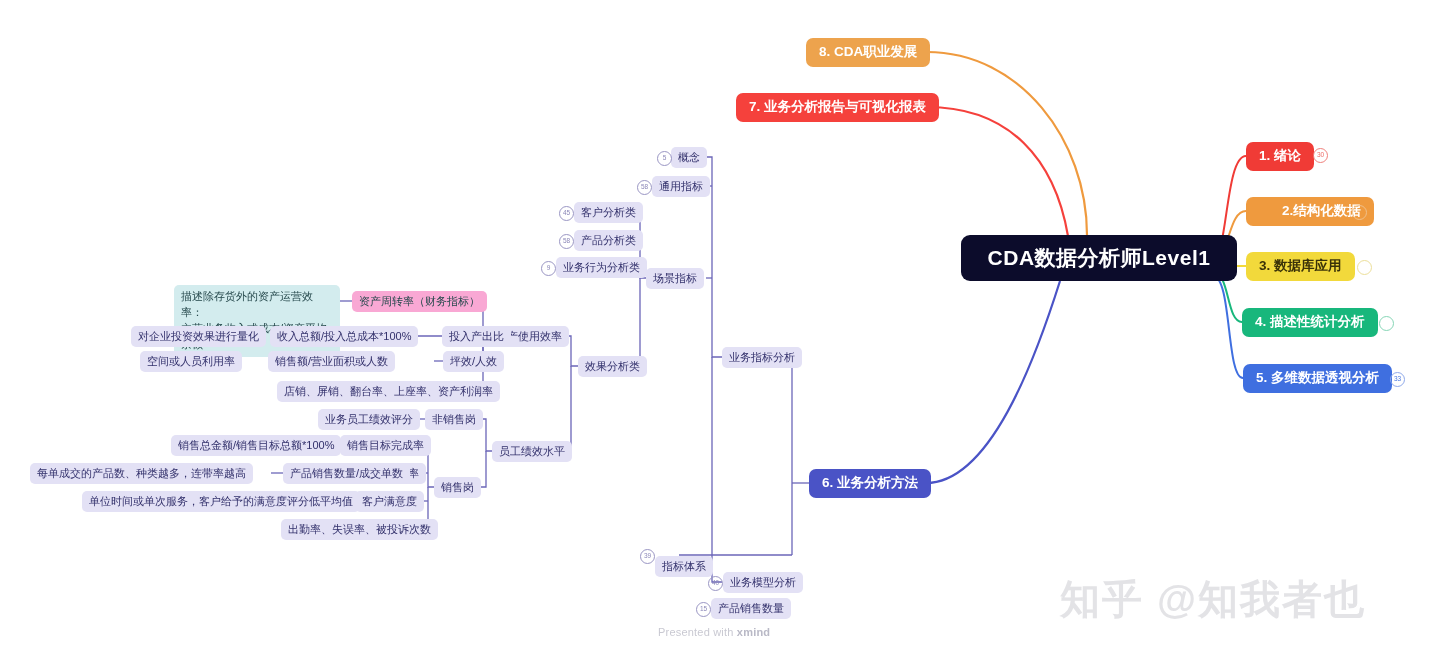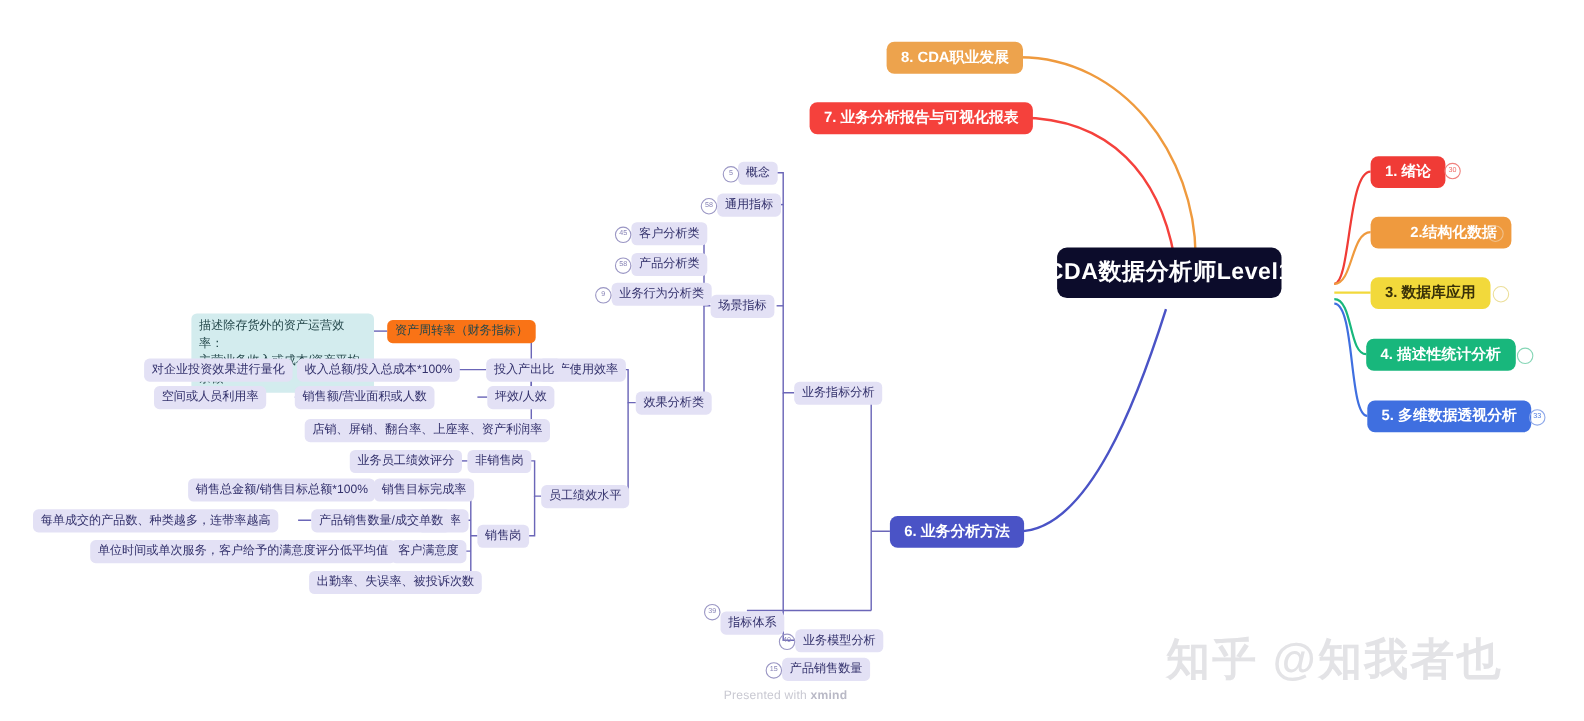--- a/index.html
+++ b/index.html
@@ -63,21 +63,21 @@
     height:21px;
   }
   .sub.two{
     height:auto;
     padding:4px 7px;
     line-height:1.45;
     text-align:left;
     justify-content:flex-start;
     white-space:pre-line;
   }
-  .sub.teal{background:#f97316;color:#24474b;}
+  .sub.teal{background:#f9a8d4;color:#24474b;}
   .sub.tealnote{background:#d3ecee;color:#24474b;}
 
   
   .badge{
     position:absolute;
     width:13px;height:13px;
     border-radius:50%;
     border:1px solid #9a96c4;
     color:#8b87b8;
     font-size:6.5px;
@@ -174,21 +174,21 @@
       <path d="M428 501 L422 501"></path>
       <path d="M428 487 L428 529 L422 529"></path>
 
       <path d="M340 445 L327 445"></path>
       <path d="M379 473 L369 473"></path>
       <path d="M283 473 L271 473"></path>
       <path d="M355 501 L345 501"></path>
     </g>
   </svg>
 
-  <div class="node central" style="left:961px;top:225px;width:204px;">CDA数据分析师Level1</div>
+  <div class="node central" style="left:961px;top:235px;width:276px;">CDA数据分析师Level1</div>
 
   <div class="node main red" style="left:1246px;top:142px;">1. 绪论</div>
   <div class="badge red" style="left:1313px;top:148px;">30</div>
 
   <div class="node main orange" style="left:1246px;top:197px;padding-left:36px;">2.结构化数据</div>
   <div class="badge orange" style="left: 1352px; top: 205px; color: transparent;"></div>
 
   <div class="node main yellow" style="left:1246px;top:252px;">3. 数据库应用</div>
   <div class="badge yellow" style="left: 1357px; top: 260px; color: transparent;"></div>
 

